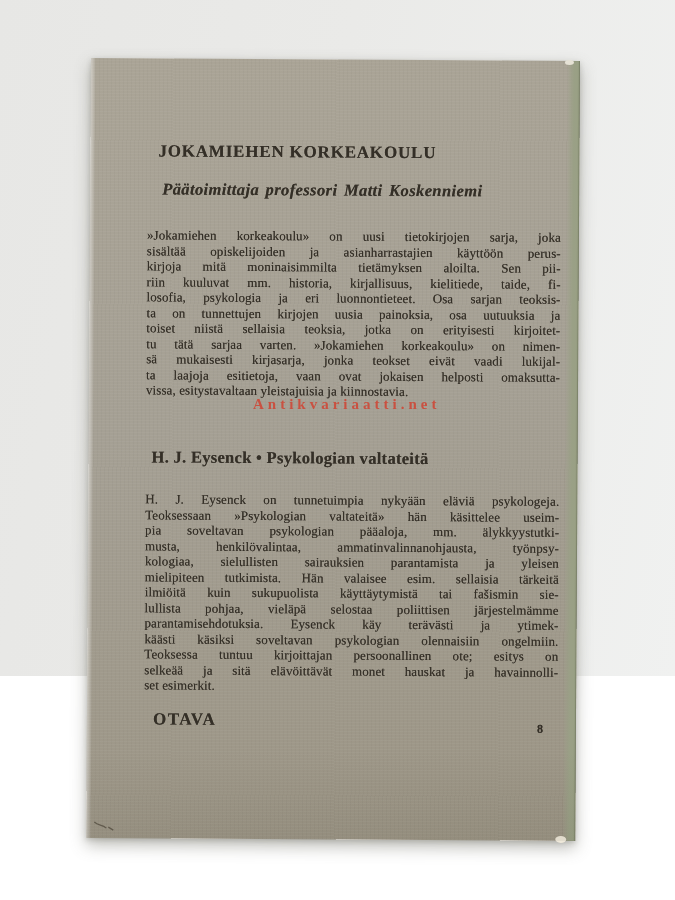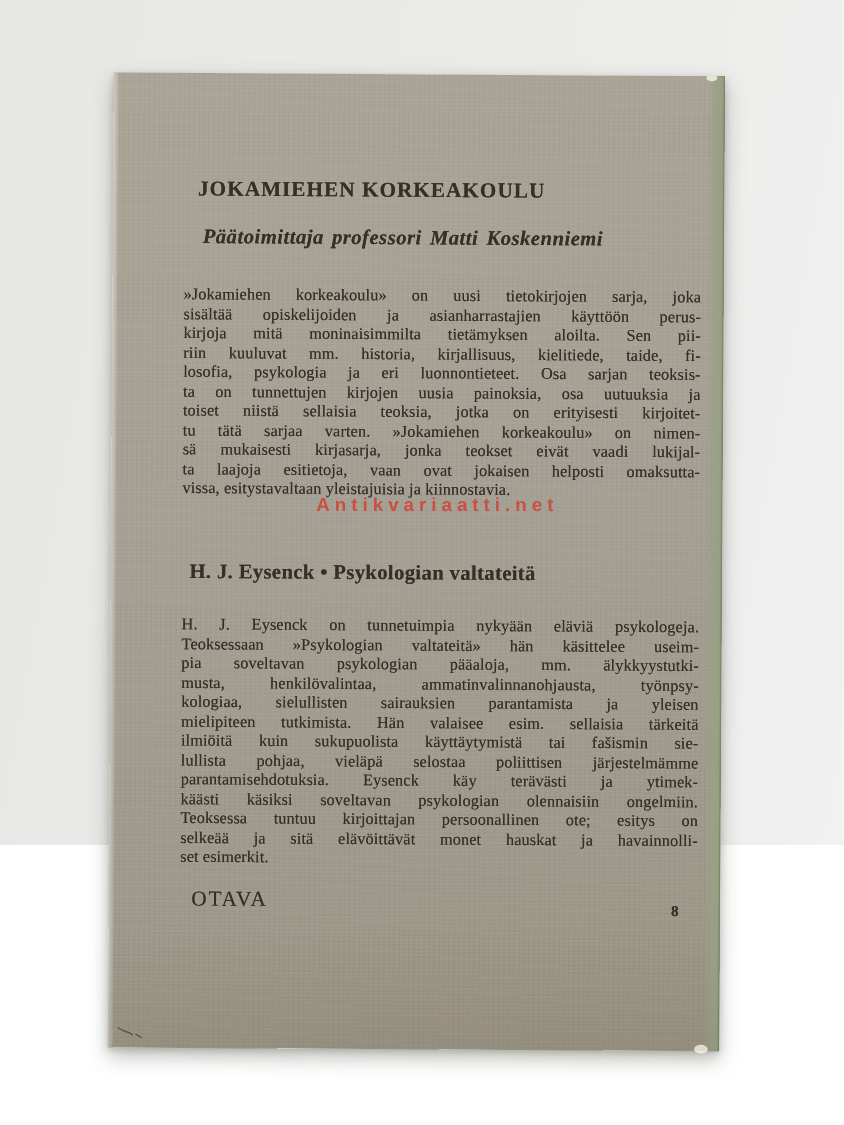--- a/index.html
+++ b/index.html
@@ -67,30 +67,30 @@
   .blurb1 { top: 169px; }
   .blurb2 { top: 433px; }
   .pline { text-align: justify; text-align-last: justify; white-space: nowrap; }
   .pline.last { text-align-last: left; }
   .heading2 {
     position: absolute; left: 63px; top: 389px;
     font-size: 16.5px; font-weight: bold; letter-spacing: 0.3px;
   }
   .publisher {
     position: absolute; left: 66px; top: 651px;
-    font-size: 17px; font-weight: normal; letter-spacing: 1.5px;
+    font-size: 17px; font-weight: bold; letter-spacing: 1.5px;
   }
   .series-number {
     position: absolute; left: 450px; top: 661px;
     font-size: 12px; font-weight: bold;
   }
   
   .watermark {
     position: absolute; left: 253px; top: 396px;
-    font-family: Liberation Sans, sans-serif;
+    font-family: Liberation Serif, serif;
     font-size: 15px; font-weight: bold;
     letter-spacing: 4px;
     color: #d2402f;
     opacity: 0.82;
     z-index: 5;
   }
 </style>
 </head>
 <body>
 

